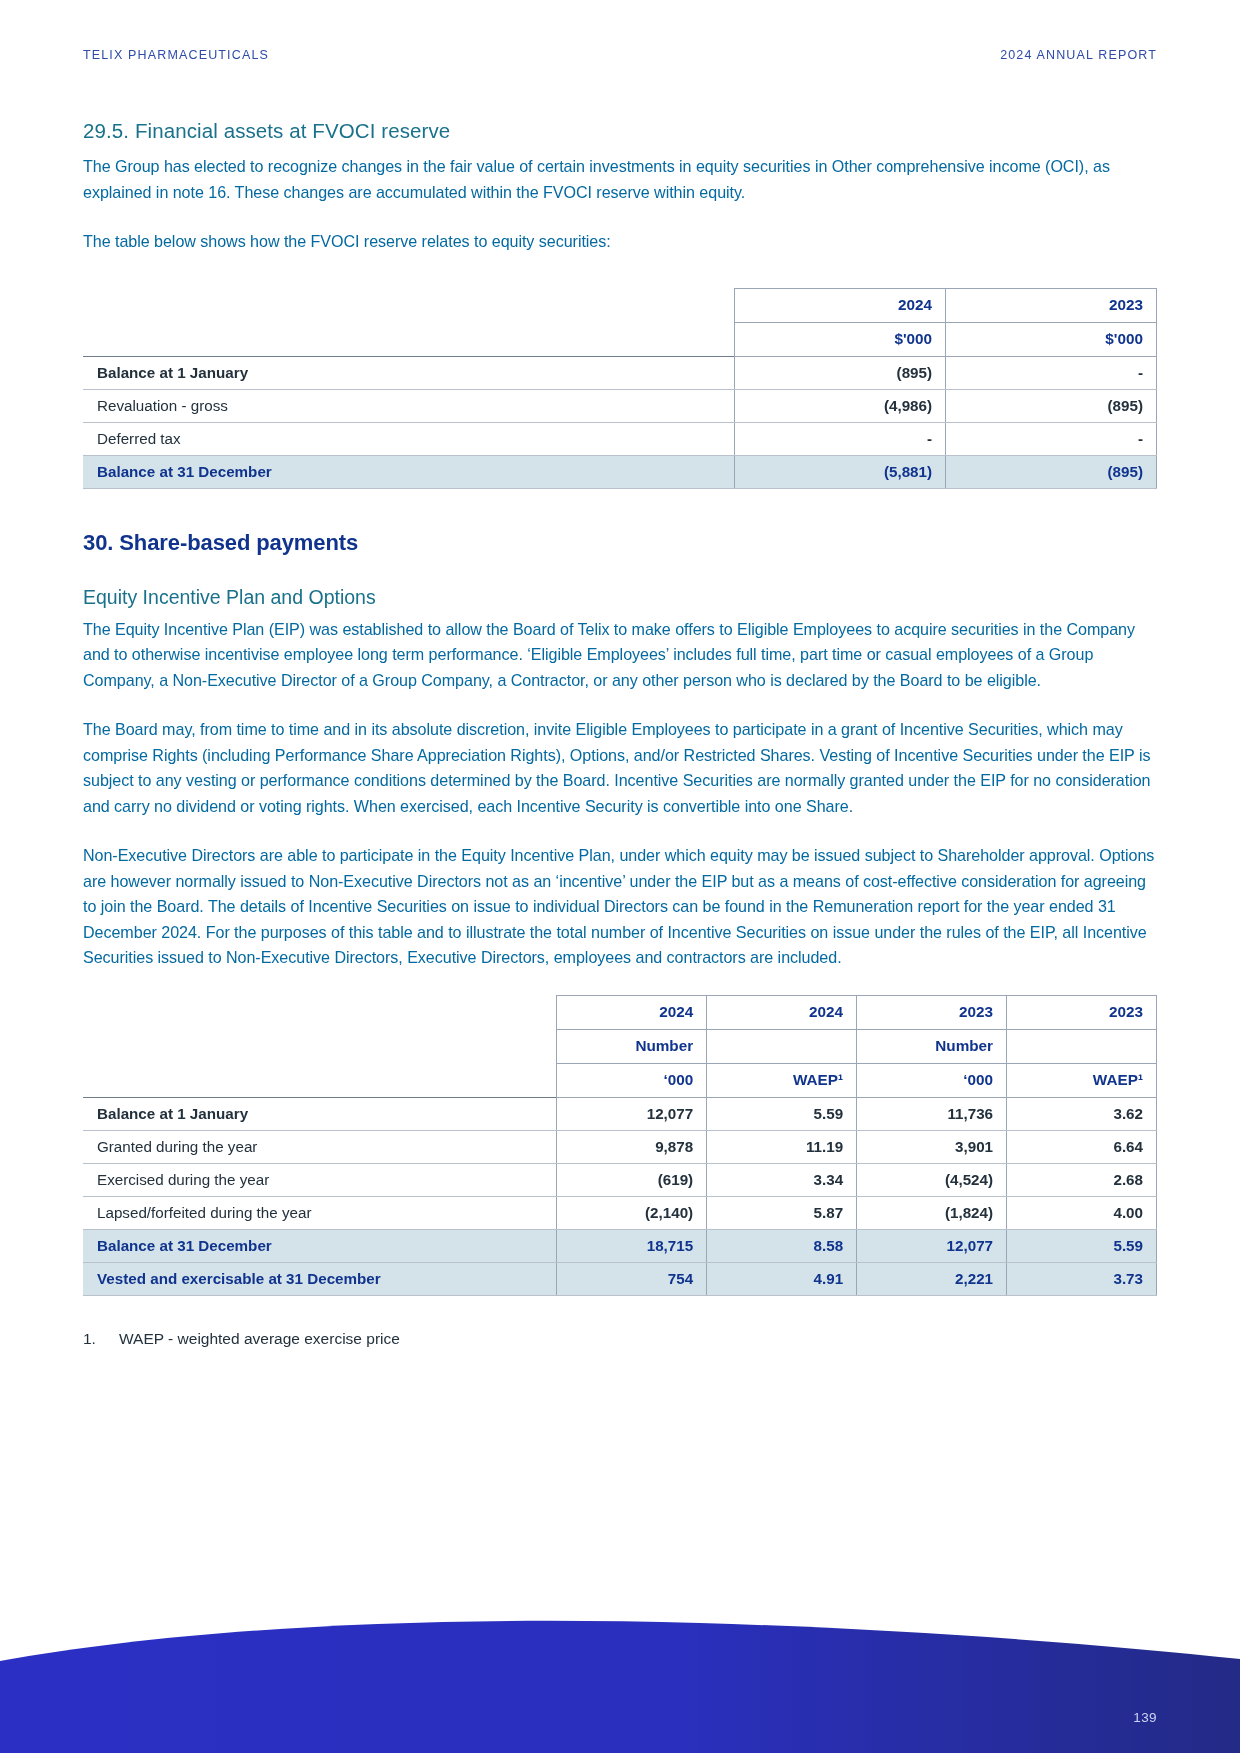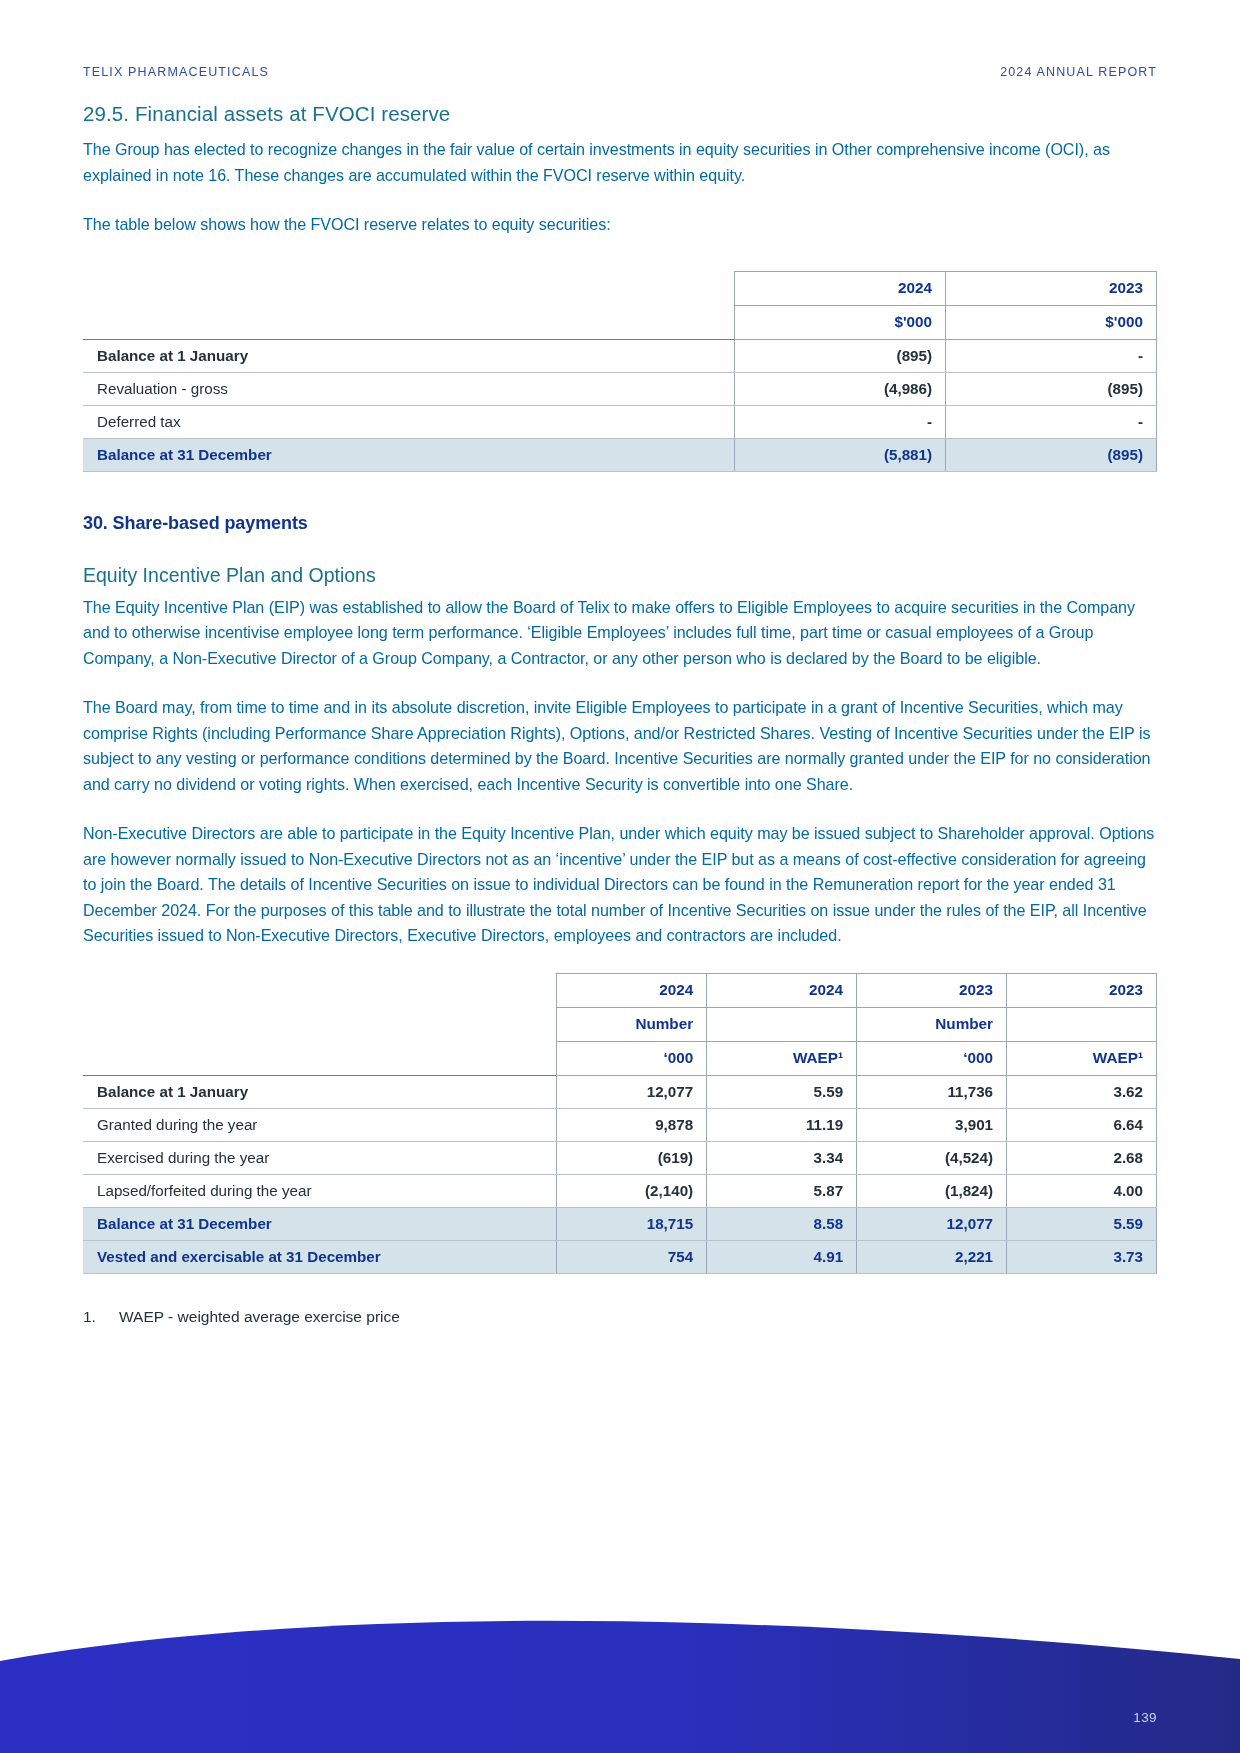--- a/index.html
+++ b/index.html
@@ -22,39 +22,39 @@
     left: 83px;
     top: 0;
     width: 1074px;
   }
 
   
   .runhead {
     display: flex;
     justify-content: space-between;
     align-items: baseline;
-    padding-top: 65px;
+    padding-top: 48px;
     font-size: 12.5px;
     letter-spacing: 1.15px;
     color: #2e4ba8;
     font-weight: 400;
   }
   .runhead .rh-left { text-transform: uppercase; }
   .runhead .rh-right { text-transform: uppercase; }
 
   
   h2.sec-sub {
     font-size: 20.5px;
     font-weight: 400;
     color: #19718b;
-    margin: 23px 0 11px 0;
+    margin: 57px 0 11px 0;
     letter-spacing: .1px;
   }
   h1.sec-main {
-    font-size: 18px;
+    font-size: 22px;
     font-weight: bold;
     color: #10348e;
     margin: 41px 0 0 0;
     letter-spacing: -.1px;
   }
   h3.sub-teal {
     font-size: 19.5px;
     font-weight: 400;
     color: #19718b;
     margin: 30px 0 8px 0;

